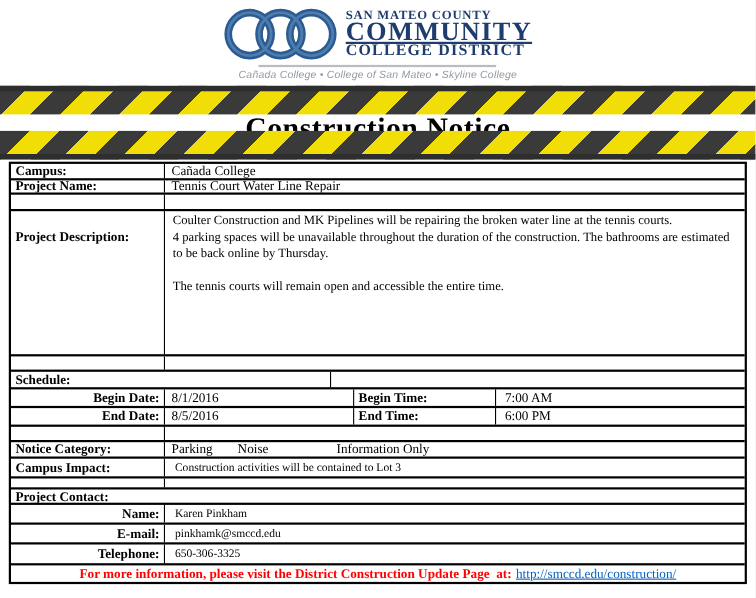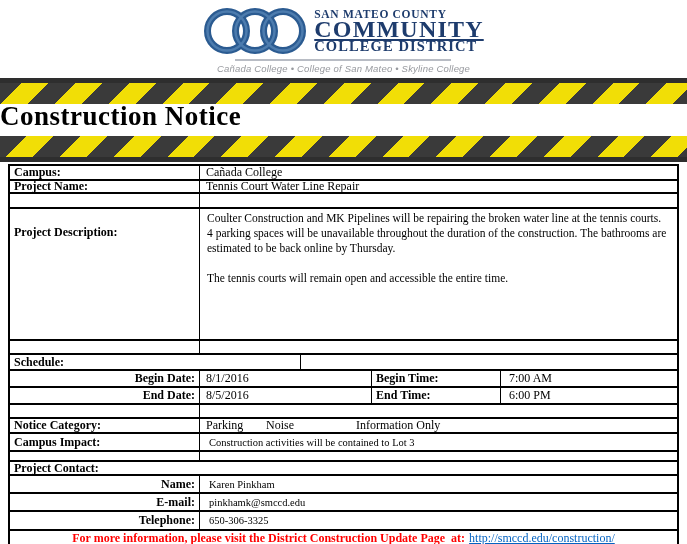--- a/index.html
+++ b/index.html
@@ -28,33 +28,33 @@
   .band {
     height:26px; position:relative;
     background:repeating-linear-gradient(135deg, #3a3a3a 0 19px, #f1de06 19px 38px);
   }
   .band-top::before {
     content:""; position:absolute; top:0; left:0; right:0; height:5px; background:#2e2e2e;
   }
   .band-bottom::after {
     content:""; position:absolute; bottom:0; left:0; right:0; height:5px; background:#2e2e2e;
   }
-  .title-row { height:32px; }
+  .title-row { height:15px; text-align:center; }
   .page-title { font-size:27px; font-weight:bold; line-height:25px; letter-spacing:0.5px; }
 
   
   .ntable {
     margin:2px 8px 0 8px; width:671px; height:384px;
     border:2px solid #000; display:flex; flex-direction:column;
   }
   .t-row { display:flex; border-top:2px solid #000; }
   .t-row:first-child { border-top:none; }
   .cell { display:flex; align-items:center; padding:0 4px; overflow:hidden; }
   .lab { font-weight:bold; font-size:12px; }
-  .c-label  { width:190px; flex:none; border-right:1px solid #000; }
+  .c-label  { width:140px; flex:none; border-right:1px solid #000; }
   .c-value  { flex:1; font-size:12px; padding-left:6px; }
   .r-align  { justify-content:flex-end; text-align:right; }
   .c-date   { width:172px; flex:none; border-right:1px solid #000; font-size:12px; padding-left:6px; }
   .c-tlabel { width:129px; flex:none; border-right:1px solid #000; }
   .c-tvalue { flex:1; font-size:12px; padding-left:8px; }
   .c-schedleft { width:291px; flex:none; border-right:1px solid #000; }
   .c-full { flex:1; }
 
   .h-campus  { height:13px; } .h-name { height:13px; }
   .h-sp1 { height:15px; } .h-desc { height:132px; } .h-sp2 { height:14px; }

